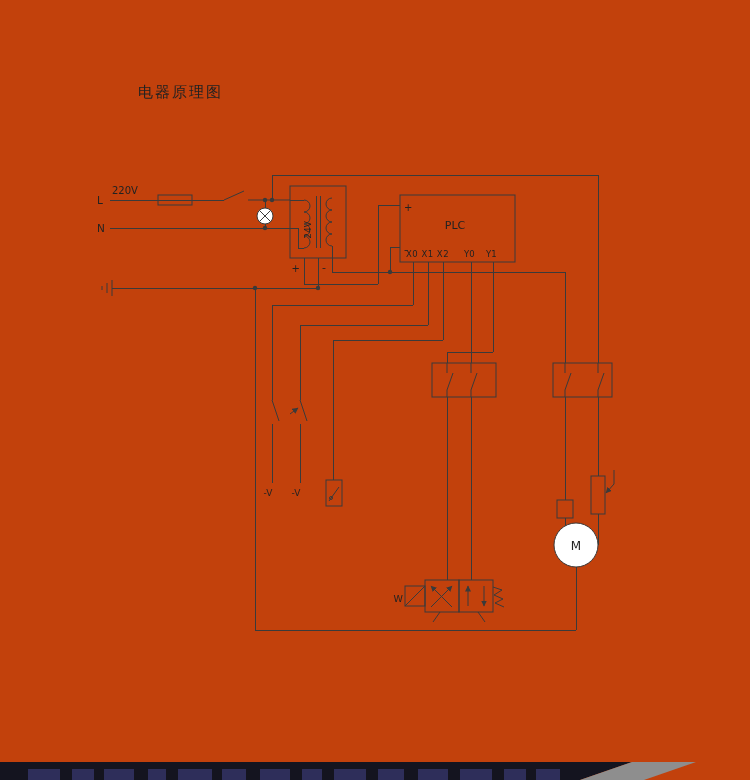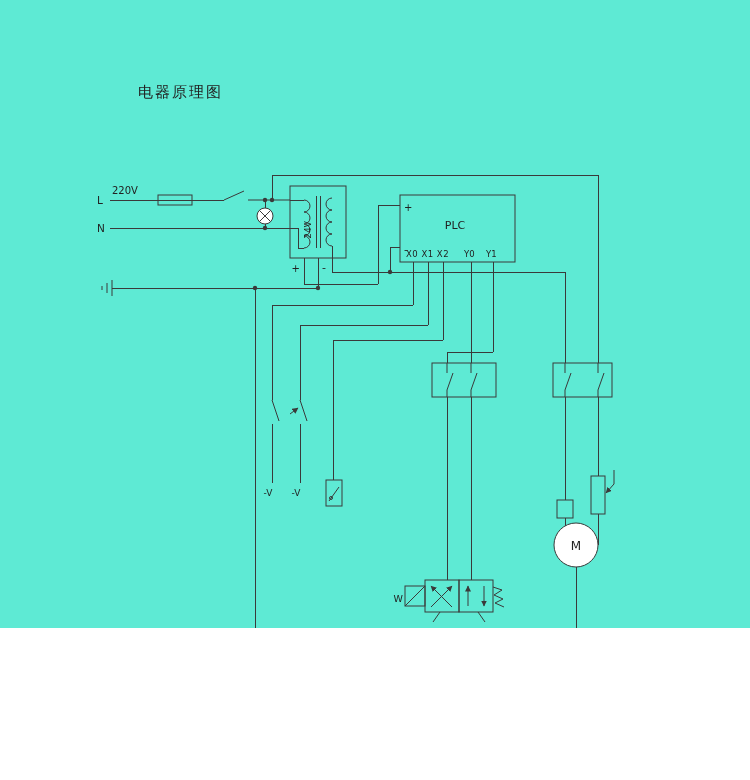--- a/index.html
+++ b/index.html
@@ -1,17 +1,17 @@
 <!DOCTYPE html>
 <html><head>
 <meta charset="utf-8">
 <style>
   html,body{margin:0;padding:0;background:#ffffff;}
   body{width:750px;height:780px;font-family:"DejaVu Sans",sans-serif;}
-  #stage{position:relative;width:750px;height:628px;background:#5eead4;overflow:hidden;}
+  #stage{position:relative;width:750px;height:780px;background:#c2410c;overflow:hidden;}
   svg text{fill:#222;font-family:"DejaVu Sans",sans-serif;}
   .wire{stroke:#3a3a3a;stroke-width:1;fill:none;}
   .box{stroke:#3a3a3a;stroke-width:1;fill:none;}
   .dot{fill:#3a3a3a;stroke:none;}
   .titletext{font-family:"Liberation Serif","DejaVu Serif",serif;letter-spacing:2px;}
 </style>
 </head>
 <body>
 
 <div id="stage">

